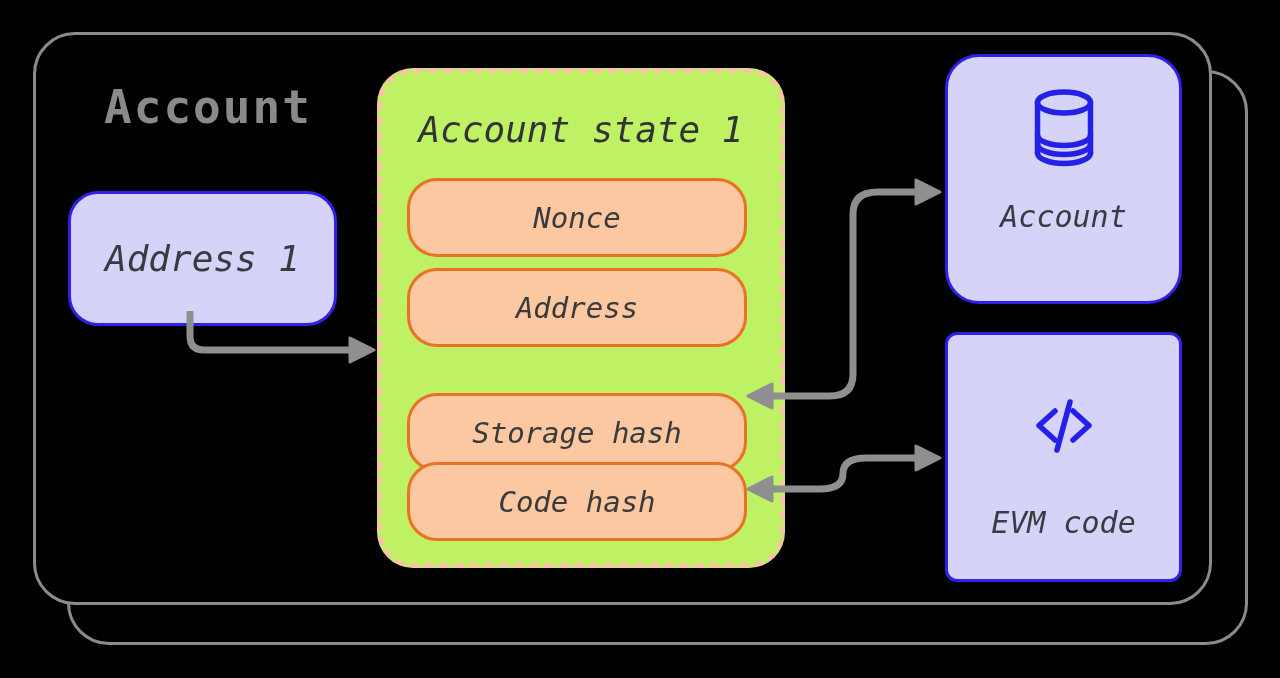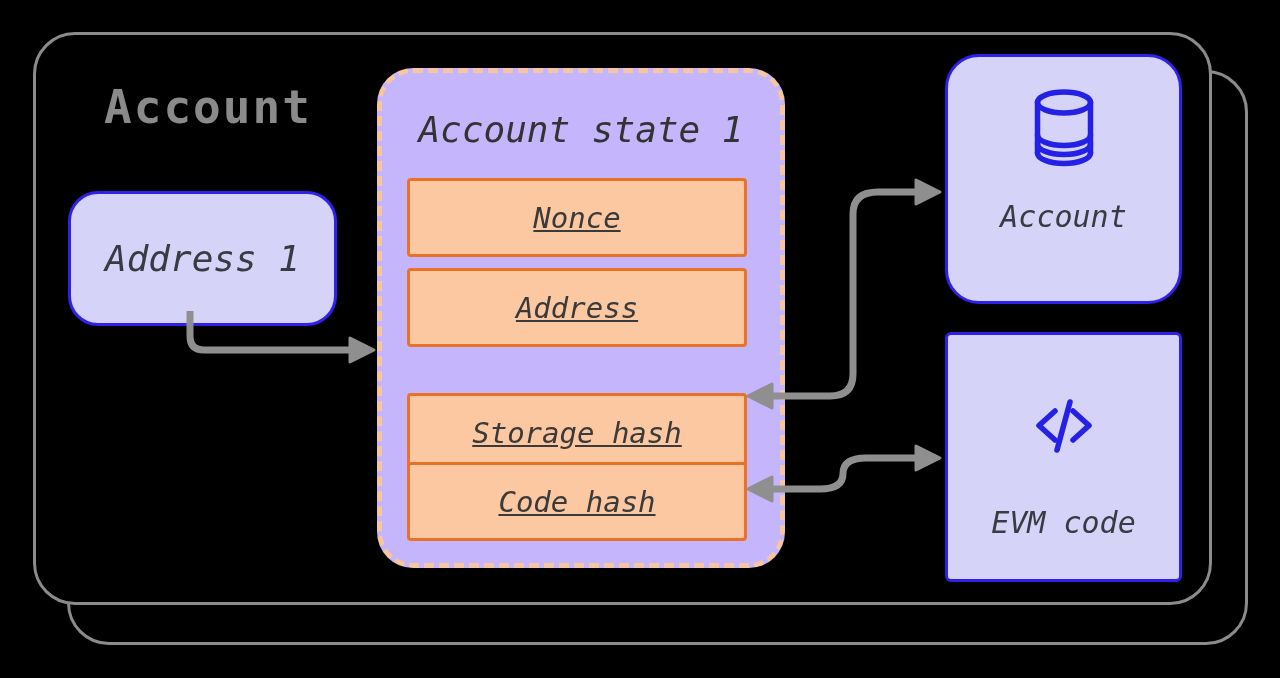--- a/index.html
+++ b/index.html
@@ -14,38 +14,38 @@
 
   .account-title{position:absolute;left:104px;top:80px;font-size:46px;font-weight:bold;
        color:#8a8a8a;letter-spacing:2px;}
 
   
   .node{position:absolute;background:#d5d4f8;border:3px solid #2f20ea;box-sizing:border-box;
        color:#3a3a42;}
   .address-node{left:68px;top:175px;width:269px;height:135px;border-radius:30px;
        display:flex;align-items:center;justify-content:center;font-style:italic;font-size:36px;margin-top:16px;}
   .storage-node{left:945px;top:54px;width:237px;height:250px;border-radius:34px;}
-  .evm-node{left:945px;top:332px;width:237px;height:250px;border-radius:6px;padding-left:43px;}
+  .evm-node{left:945px;top:332px;width:237px;height:250px;border-radius:12px;padding-left:43px;}
   .node-label{position:absolute;left:0;width:100%;text-align:center;font-style:italic;
        font-size:30px;line-height:44px;color:#3a3a42;}
   .storage-node .node-label{top:138px;}
   .evm-node .node-label{top:166px;}
   .node-icon{position:absolute;left:50%;transform:translateX(-50%);}
   .storage-node .node-icon{top:32px;}
   .evm-node .node-icon{top:62px;}
 
   
   .state-panel{position:absolute;left:377px;top:68px;width:408px;height:500px;
-       background:#c4b5fd;border:5px dashed #f6c5a2;border-radius:36px;box-sizing:border-box;}
+       background:#bef264;border:5px dashed #f6c5a2;border-radius:36px;box-sizing:border-box;}
   .panel-title{position:absolute;top:36px;left:0;width:100%;text-align:center;
        font-style:italic;font-size:36px;color:#333;}
-  .pill{position:absolute;left:25px;width:340px;height:79px;border-radius:4px;
+  .pill{position:absolute;left:25px;width:340px;height:79px;border-radius:30px;
        background:#fbc8a2;border:3px solid #ea7227;box-sizing:border-box;
        display:flex;align-items:center;justify-content:center;
-       font-style:italic;font-size:29px;color:#3a3a3a;text-decoration:underline;}
+       font-style:italic;font-size:29px;color:#3a3a3a;}
   .pill-0{top:105px;}
   .pill-1{top:195px;}
   .pill-2{top:286px;margin-top:34px;}
   .pill-3{top:389px;}
 
   .arrow-layer{position:absolute;left:0;top:0;width:1280px;height:678px;pointer-events:none;}
 </style>
 </head>
 <body>
 

